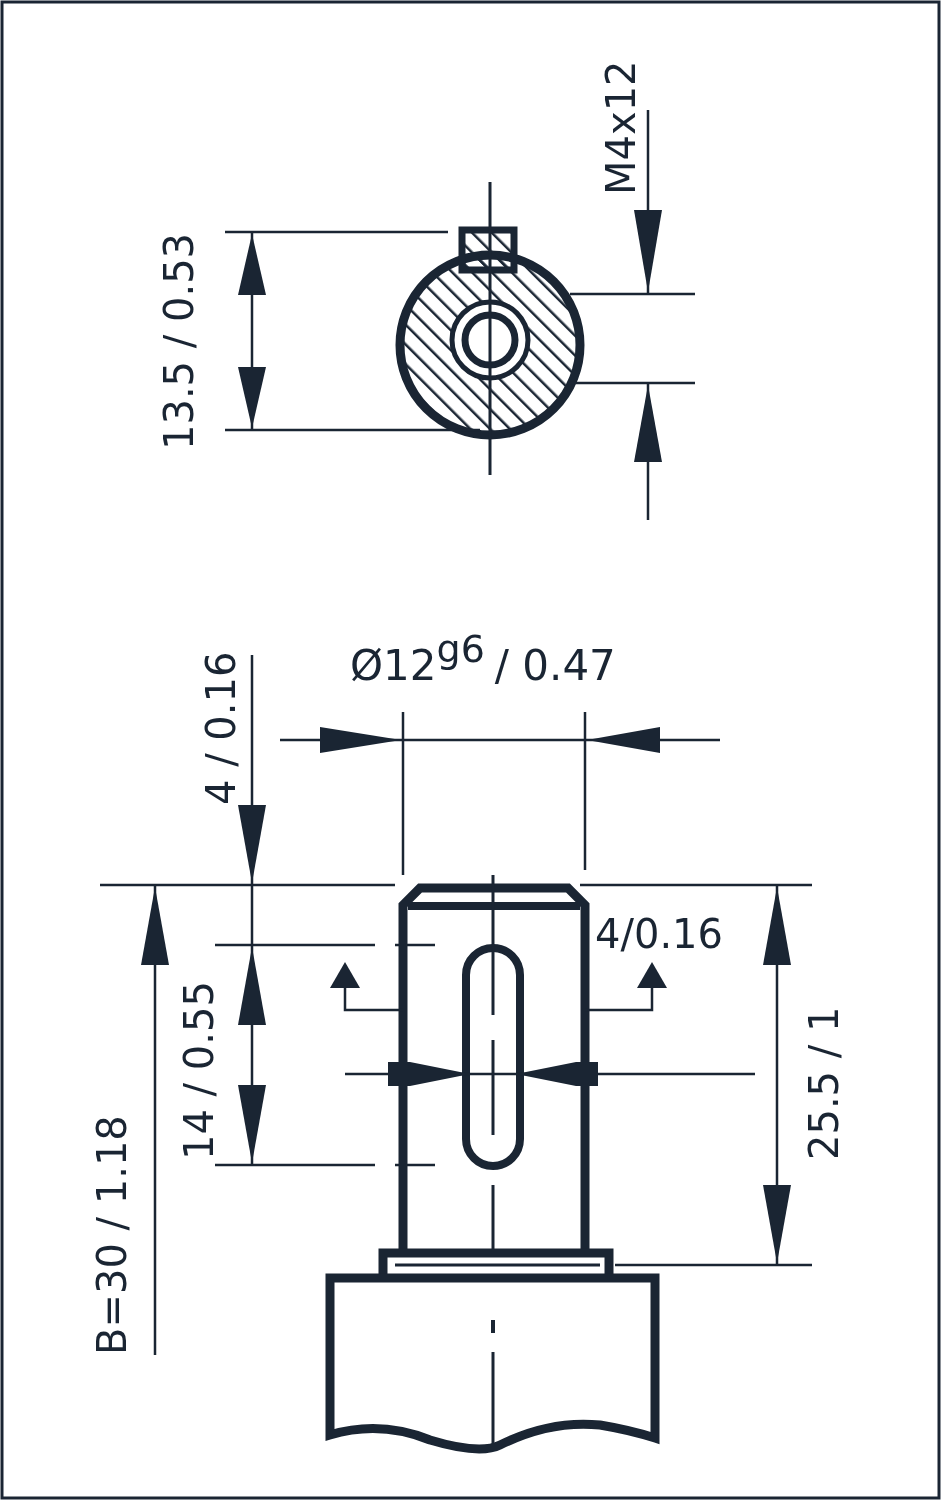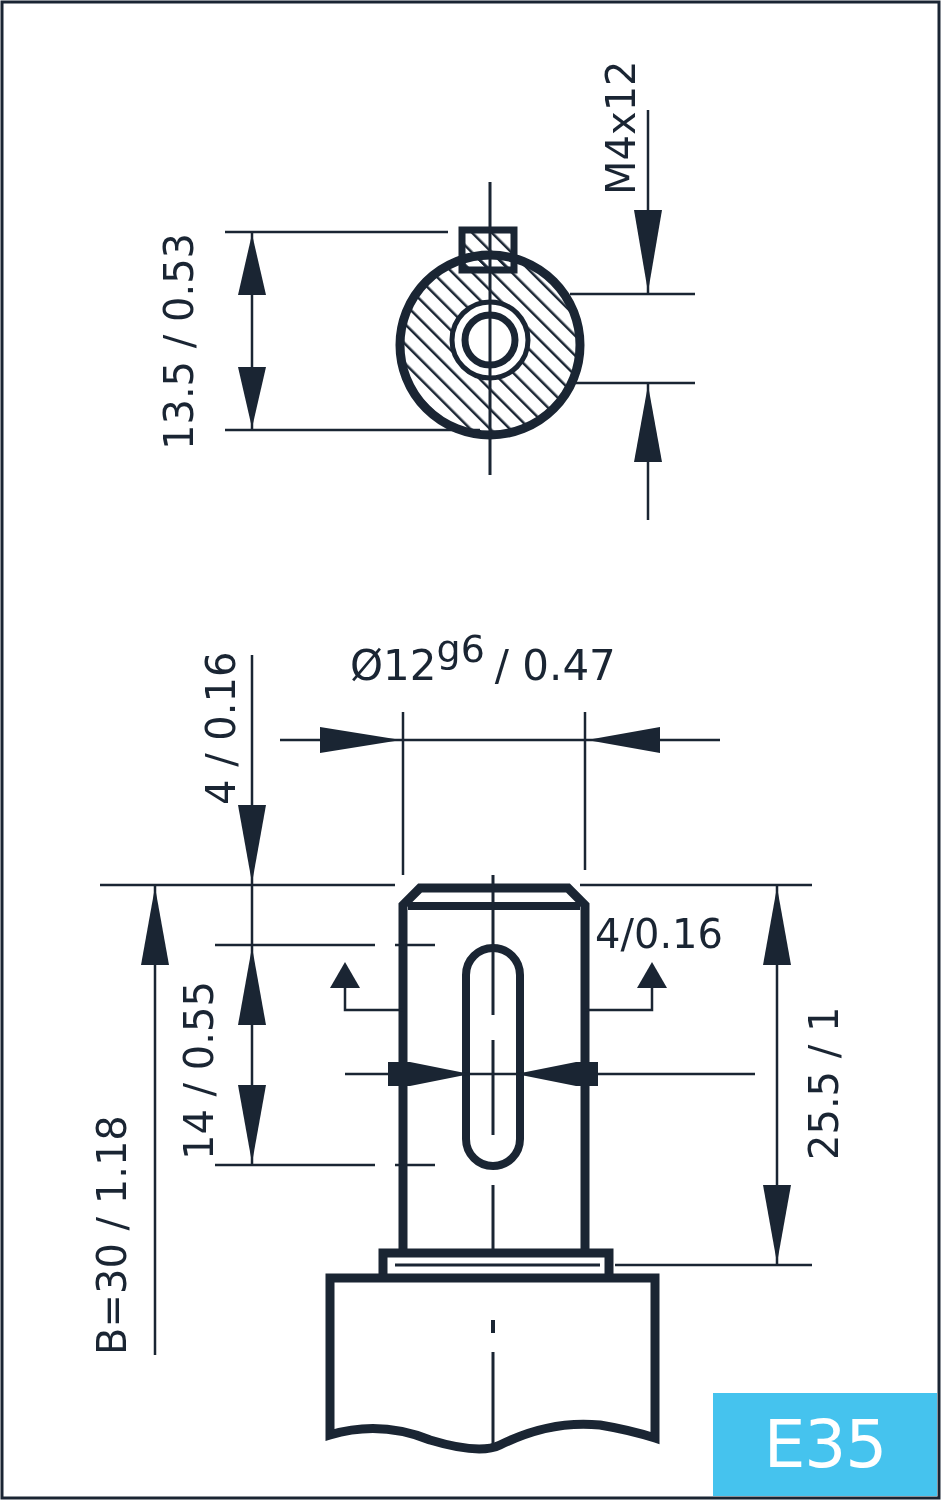--- a/index.html
+++ b/index.html
@@ -100,14 +100,13 @@
     <polygon points="388,1062 410,1062 470,1074 410,1086 388,1086"></polygon>
     <polygon points="598,1062 576,1062 516,1074 576,1086 598,1086"></polygon>
   </g>
   <text class="lbl" x="350" y="680" font-size="42"><tspan>Ø12</tspan><tspan dy="-18" font-size="38">g6</tspan><tspan dy="18" dx="10">/ 0.47</tspan></text>
   <text class="lbl" font-size="40" transform="translate(235,805) rotate(-90)">4 / 0.16</text>
   <text class="lbl" x="595" y="948" font-size="40">4/0.16</text>
   <text class="lbl" font-size="40" transform="translate(213,1160) rotate(-90)">14 / 0.55</text>
   <text class="lbl" font-size="40" transform="translate(838,1160) rotate(-90)">25.5 / 1</text>
   <text class="lbl" font-size="40" transform="translate(126,1355) rotate(-90)">B=30 / 1.18</text>
 </svg>
-<div class="badge">E35</div>
 </div>
 
 </body></html>

